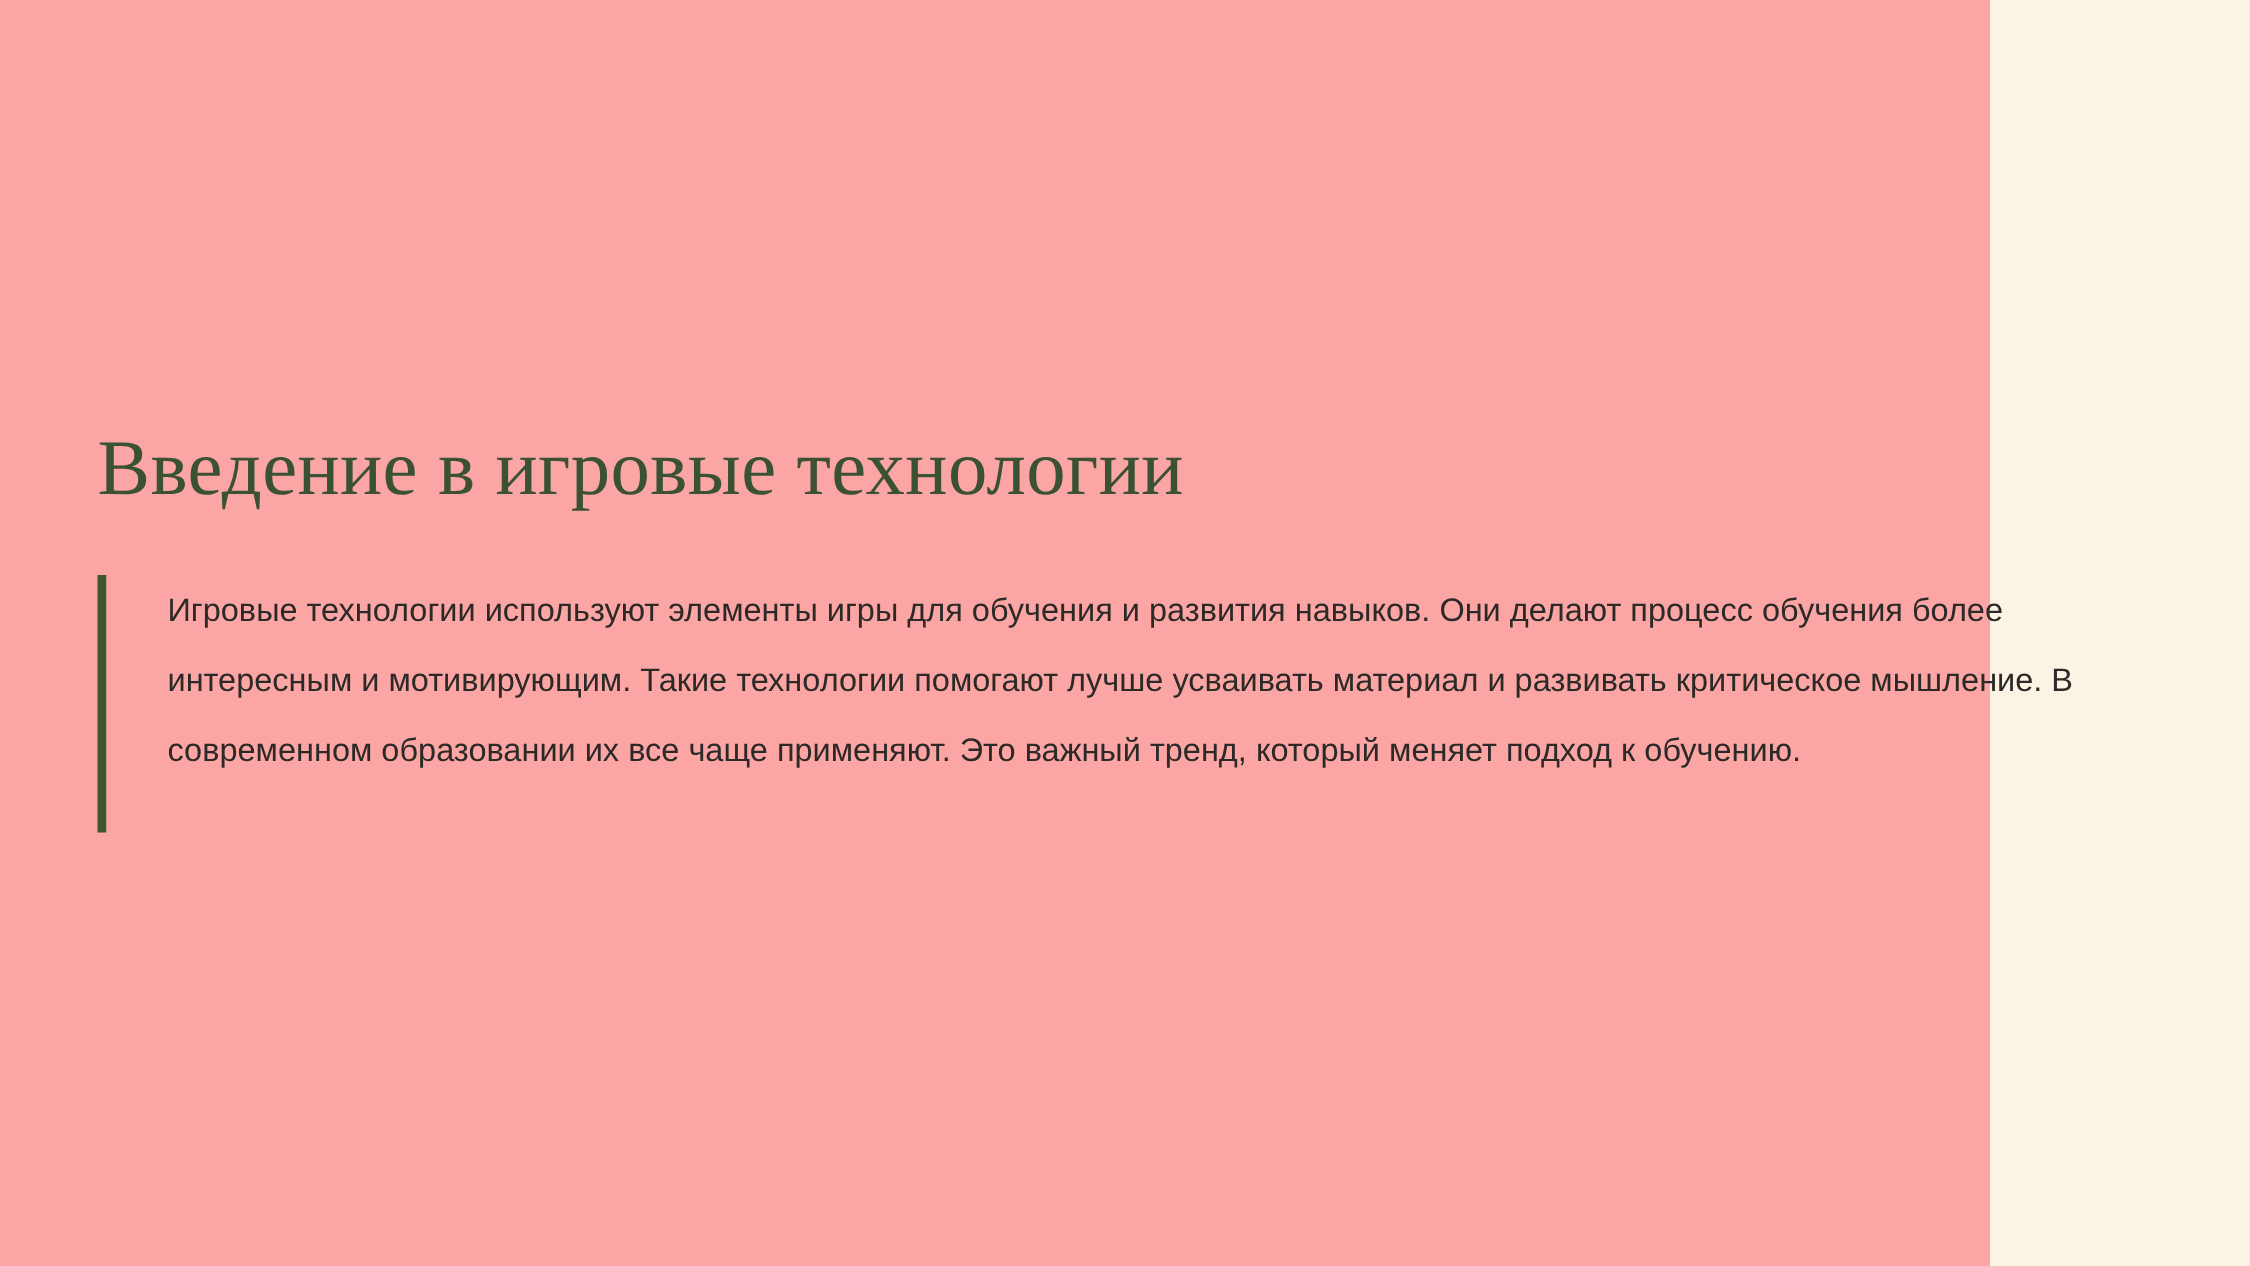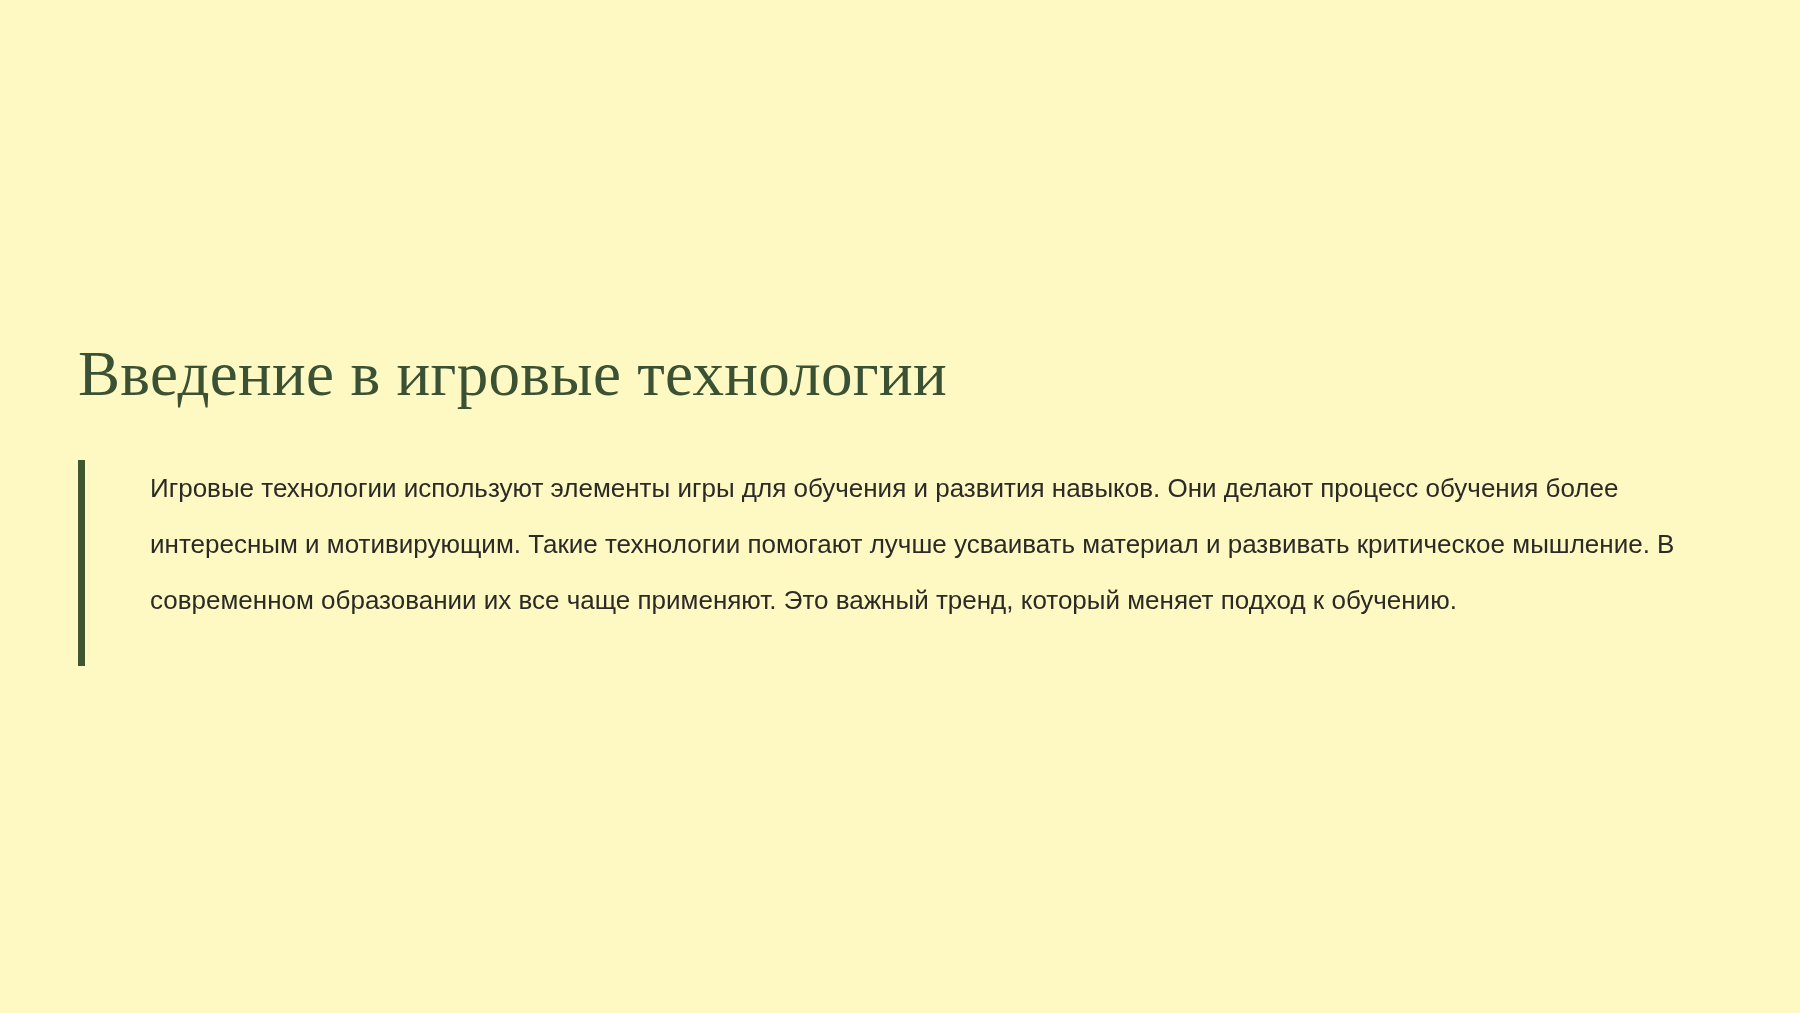--- a/index.html
+++ b/index.html
@@ -12,23 +12,23 @@
     width: 1800px;
     height: 1013px;
     overflow: hidden;
     background: #fbf3e4;
     font-family: "Liberation Sans", sans-serif;
     -webkit-font-smoothing: antialiased;
   }
 
   .slide {
     position: relative;
-    width: 1800px;
+    width: 1592px;
     height: 1013px;
-    background: #fef9c3;
+    background: #fca5a5;
     box-sizing: border-box;
   }
 
   .slide-content {
     position: absolute;
     left: 78px;
     top: 340px;
     width: 1620px;
   }
 
@@ -56,21 +56,21 @@
     position: absolute;
     left: 0;
     top: 0;
     width: 7px;
     height: 206px;
     background: #3f5631;
     border-radius: 0;
   }
 
   .body-text {
-    margin: 16px;
+    margin: 0;
     padding: 0;
     font-family: "Liberation Sans", "DejaVu Sans", sans-serif;
     font-size: 26px;
     font-weight: 400;
     line-height: 56px;
     color: #2c2a27;
     text-align: left;
     max-width: 1560px;
   }
 </style>

